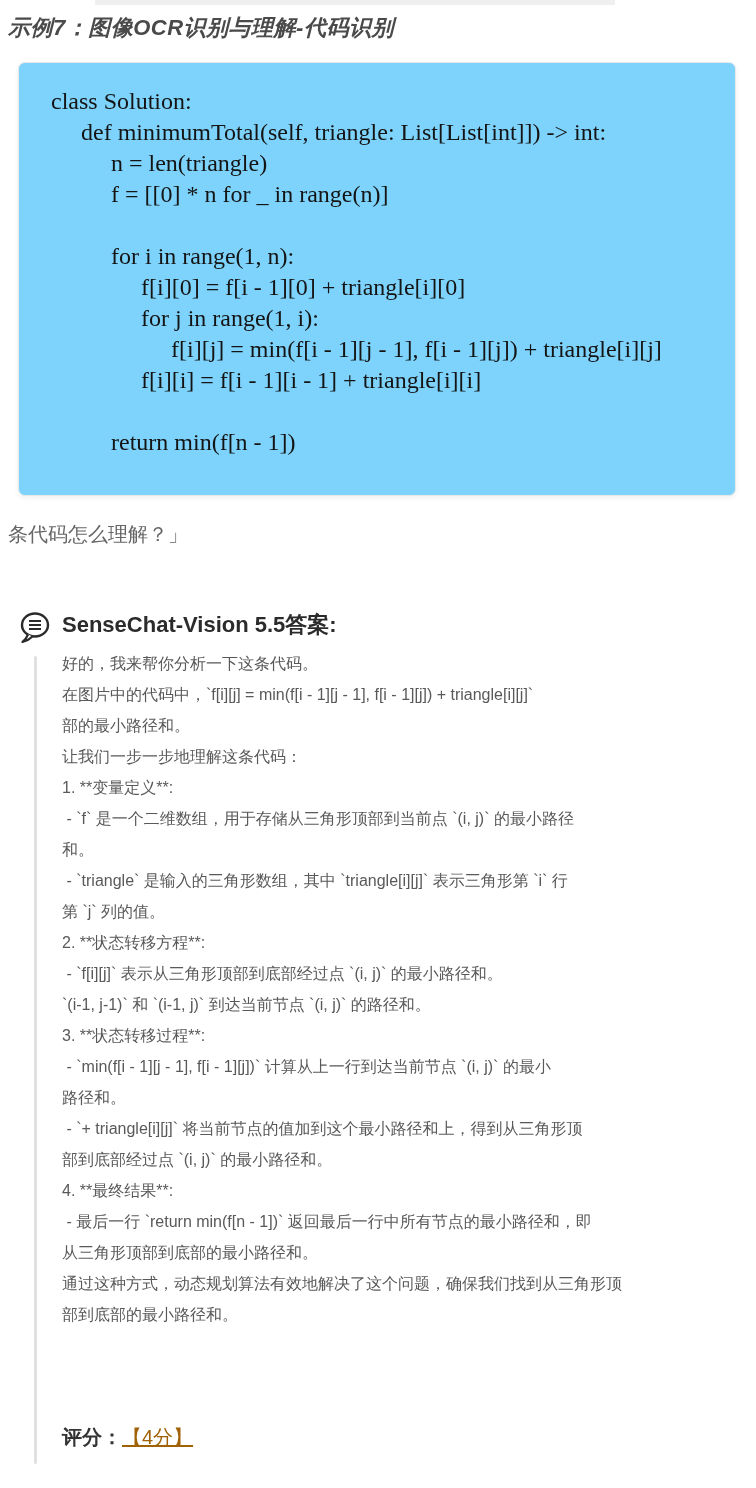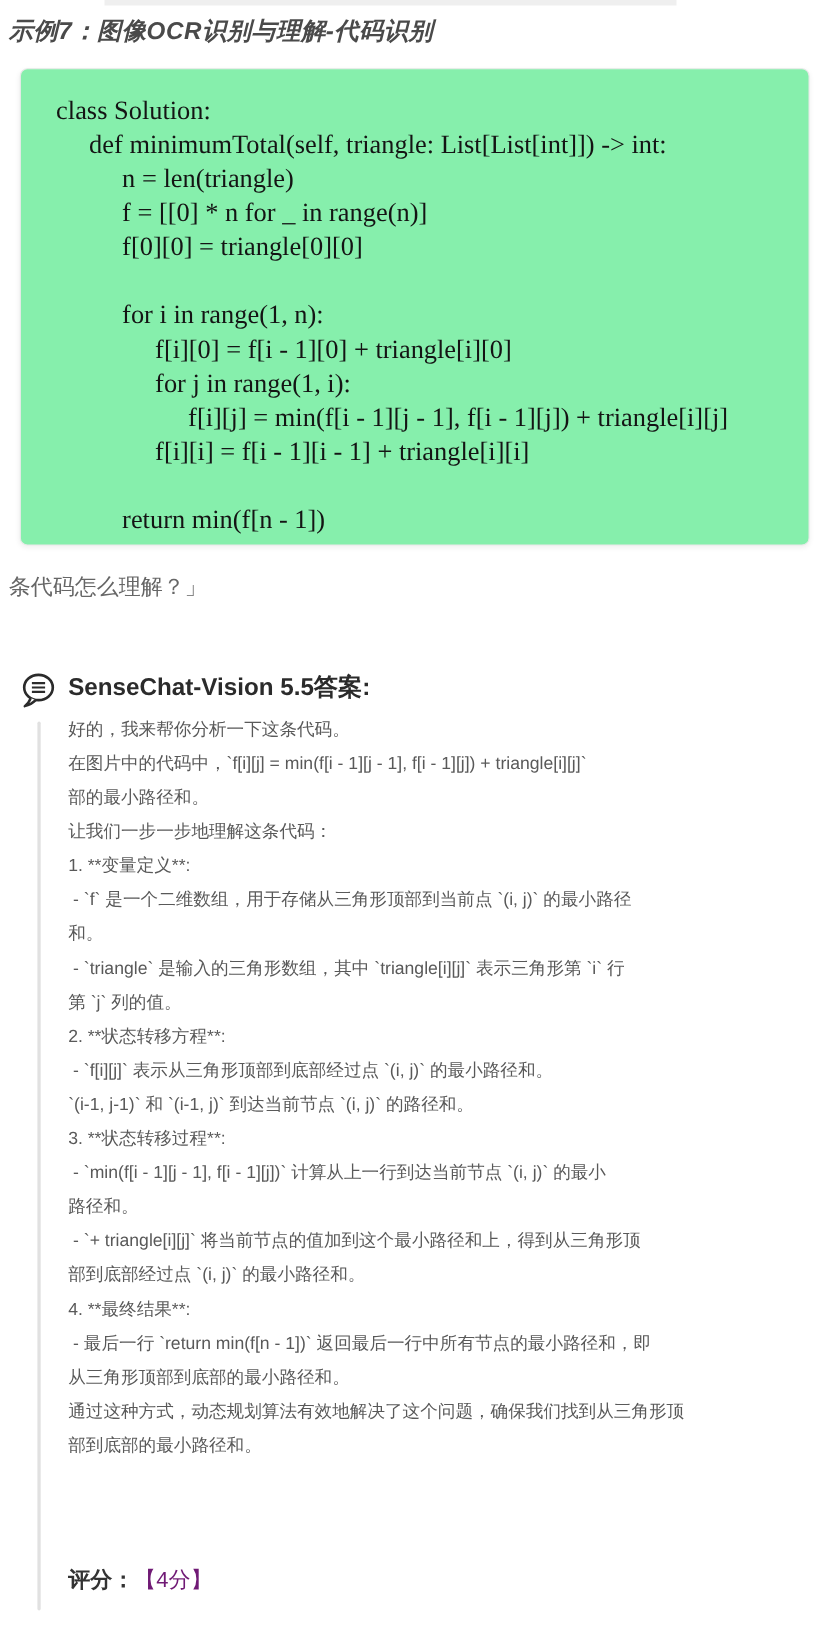--- a/index.html
+++ b/index.html
@@ -15,21 +15,21 @@
     background:rgba(120,120,120,0.12); }
 
   .page-title {
     position:absolute; left:8px; top:13px;
     font-size:22px; font-weight:bold; color:#4a4a4a; letter-spacing:0.5px;font-style:italic;
   }
 
   
   .code-card {
     position:absolute; left:18px; top:62px; width:718px; height:434px;
-    background:#86efac; border:1px solid #e9e9e9; border-radius:7px;
+    background:#7dd3fc; border:1px solid #e9e9e9; border-radius:7px;
     box-shadow:0 2px 5px rgba(0,0,0,0.06);
     box-sizing:border-box; padding:23px 8px 0 32px; overflow:hidden;
   }
   .code-block {
     font-family:"Liberation Serif", serif;
     font-size:24px; color:#141414;
   }
   .code-line { height:31px; line-height:31px; white-space:pre; }
 
   
@@ -56,36 +56,35 @@
     position:absolute; left:62px; top:648px; width:686px;
     font-size:16px; color:#595959;
   }
   .answer-line { height:31px; line-height:31px; white-space:pre; }
 
   .score-row {
     position:absolute; left:62px; top:1422px;
     font-size:20px; line-height:31px; white-space:pre;
   }
   .score-label { font-weight:bold; color:#333333; }
-  .score-value { color:#701a75; }
+  .score-value { color:#a16207;text-decoration:underline; }
 </style>
 </head>
 <body>
 
 <div class="top-artifact"></div>
 
 <div class="page-title">示例7：图像OCR识别与理解-代码识别</div>
 
 <div class="code-card">
   <div class="code-block">
       <div class="code-line">class Solution:</div>
       <div class="code-line">     def minimumTotal(self, triangle: List[List[int]]) -&gt; int:</div>
       <div class="code-line">          n = len(triangle)</div>
       <div class="code-line">          f = [[0] * n for _ in range(n)]</div>
-      <div class="code-line">          f[0][0] = triangle[0][0]</div>
       <div class="code-line"></div>
       <div class="code-line">          for i in range(1, n):</div>
       <div class="code-line">               f[i][0] = f[i - 1][0] + triangle[i][0]</div>
       <div class="code-line">               for j in range(1, i):</div>
       <div class="code-line">                    f[i][j] = min(f[i - 1][j - 1], f[i - 1][j]) + triangle[i][j]</div>
       <div class="code-line">               f[i][i] = f[i - 1][i - 1] + triangle[i][i]</div>
       <div class="code-line"></div>
       <div class="code-line">          return min(f[n - 1])</div>
     </div>
 </div>

